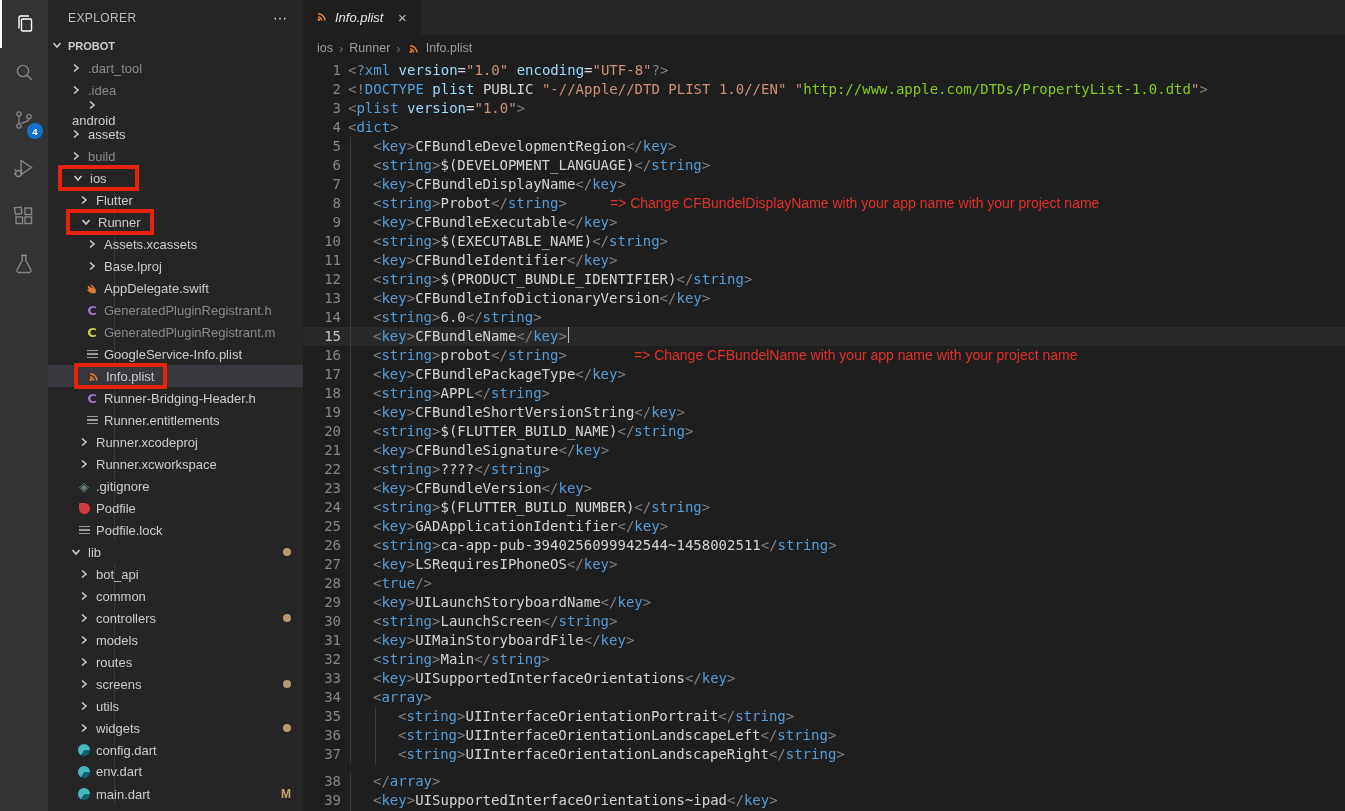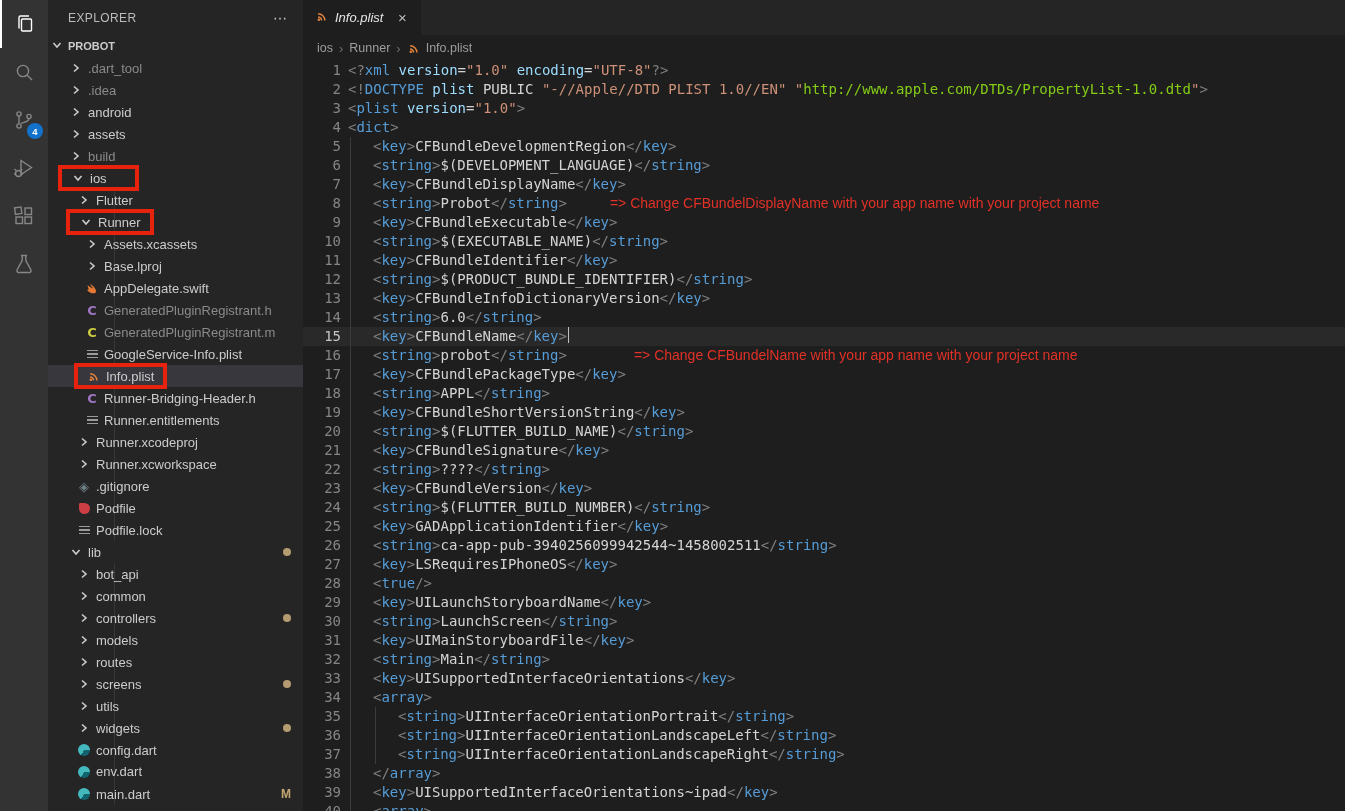--- a/index.html
+++ b/index.html
@@ -152,21 +152,21 @@
             <span class="slot">
               <svg class="chevsvg" width="10" height="10" viewBox="0 0 10 10">
                 <path d="M3 1.5l4 3.5-4 3.5"></path>
               </svg>
             </span>
             <span class="lbl dim">.idea</span>
           </span>
         </div>
         <div class="trow">
           <span class="pad" style="width: 20px;"></span>
-          <span style="display: flex; align-items: center;">
+          <span style="display: flex; align-items: center; flex-direction: column;">
             <span class="slot">
               <svg class="chevsvg" width="10" height="10" viewBox="0 0 10 10">
                 <path d="M3 1.5l4 3.5-4 3.5"></path>
               </svg>
             </span>
             <span class="lbl">android</span>
           </span>
         </div>
         <div class="trow">
           <span class="pad" style="width: 20px;"></span>
@@ -574,19 +574,19 @@
         <div class="line"><span class="ln">28</span><span class="g" style="left: 47px;"></span><span class="lc" style="padding-left: 70px;"><span class="tk-p">&lt;</span><span class="tk-t">true</span><span class="tk-p">/&gt;</span></span></div>
         <div class="line"><span class="ln">29</span><span class="g" style="left: 47px;"></span><span class="lc" style="padding-left: 70px;"><span class="tk-p">&lt;</span><span class="tk-t">key</span><span class="tk-p">&gt;</span><span class="tk-x">UILaunchStoryboardName</span><span class="tk-p">&lt;/</span><span class="tk-t">key</span><span class="tk-p">&gt;</span></span></div>
         <div class="line"><span class="ln">30</span><span class="g" style="left: 47px;"></span><span class="lc" style="padding-left: 70px;"><span class="tk-p">&lt;</span><span class="tk-t">string</span><span class="tk-p">&gt;</span><span class="tk-x">LaunchScreen</span><span class="tk-p">&lt;/</span><span class="tk-t">string</span><span class="tk-p">&gt;</span></span></div>
         <div class="line"><span class="ln">31</span><span class="g" style="left: 47px;"></span><span class="lc" style="padding-left: 70px;"><span class="tk-p">&lt;</span><span class="tk-t">key</span><span class="tk-p">&gt;</span><span class="tk-x">UIMainStoryboardFile</span><span class="tk-p">&lt;/</span><span class="tk-t">key</span><span class="tk-p">&gt;</span></span></div>
         <div class="line"><span class="ln">32</span><span class="g" style="left: 47px;"></span><span class="lc" style="padding-left: 70px;"><span class="tk-p">&lt;</span><span class="tk-t">string</span><span class="tk-p">&gt;</span><span class="tk-x">Main</span><span class="tk-p">&lt;/</span><span class="tk-t">string</span><span class="tk-p">&gt;</span></span></div>
         <div class="line"><span class="ln">33</span><span class="g" style="left: 47px;"></span><span class="lc" style="padding-left: 70px;"><span class="tk-p">&lt;</span><span class="tk-t">key</span><span class="tk-p">&gt;</span><span class="tk-x">UISupportedInterfaceOrientations</span><span class="tk-p">&lt;/</span><span class="tk-t">key</span><span class="tk-p">&gt;</span></span></div>
         <div class="line"><span class="ln">34</span><span class="g" style="left: 47px;"></span><span class="lc" style="padding-left: 70px;"><span class="tk-p">&lt;</span><span class="tk-t">array</span><span class="tk-p">&gt;</span></span></div>
         <div class="line"><span class="ln">35</span><span class="g" style="left: 47px;"></span><span class="g" style="left: 72px;"></span><span class="lc" style="padding-left: 95px;"><span class="tk-p">&lt;</span><span class="tk-t">string</span><span class="tk-p">&gt;</span><span class="tk-x">UIInterfaceOrientationPortrait</span><span class="tk-p">&lt;/</span><span class="tk-t">string</span><span class="tk-p">&gt;</span></span></div>
         <div class="line"><span class="ln">36</span><span class="g" style="left: 47px;"></span><span class="g" style="left: 72px;"></span><span class="lc" style="padding-left: 95px;"><span class="tk-p">&lt;</span><span class="tk-t">string</span><span class="tk-p">&gt;</span><span class="tk-x">UIInterfaceOrientationLandscapeLeft</span><span class="tk-p">&lt;/</span><span class="tk-t">string</span><span class="tk-p">&gt;</span></span></div>
         <div class="line"><span class="ln">37</span><span class="g" style="left: 47px;"></span><span class="g" style="left: 72px;"></span><span class="lc" style="padding-left: 95px;"><span class="tk-p">&lt;</span><span class="tk-t">string</span><span class="tk-p">&gt;</span><span class="tk-x">UIInterfaceOrientationLandscapeRight</span><span class="tk-p">&lt;/</span><span class="tk-t">string</span><span class="tk-p">&gt;</span></span></div>
-        <div class="line"><span class="ln">38</span><span class="g" style="left: 47px;"></span><span class="lc" style="padding-left: 70px;"><span class="tk-p">&lt;/</span><span class="tk-t">array</span><span class="tk-p">&gt;</span></span></div>
+        <div class="line"><span class="ln">38</span><span class="g" style="left: 47px;"></span><span class="lc" style="padding-left: 70px; margin-top: 8px;"><span class="tk-p">&lt;/</span><span class="tk-t">array</span><span class="tk-p">&gt;</span></span></div>
         <div class="line"><span class="ln">39</span><span class="g" style="left: 47px;"></span><span class="lc" style="padding-left: 70px;"><span class="tk-p">&lt;</span><span class="tk-t">key</span><span class="tk-p">&gt;</span><span class="tk-x">UISupportedInterfaceOrientations~ipad</span><span class="tk-p">&lt;/</span><span class="tk-t">key</span><span class="tk-p">&gt;</span></span></div>
         <div class="line"><span class="ln">40</span><span class="g" style="left: 47px;"></span><span class="lc" style="padding-left: 70px;"><span class="tk-p">&lt;</span><span class="tk-t">array</span><span class="tk-p">&gt;</span></span></div>
       </div>
   </div>
 
 </div>
 
 </body></html>

